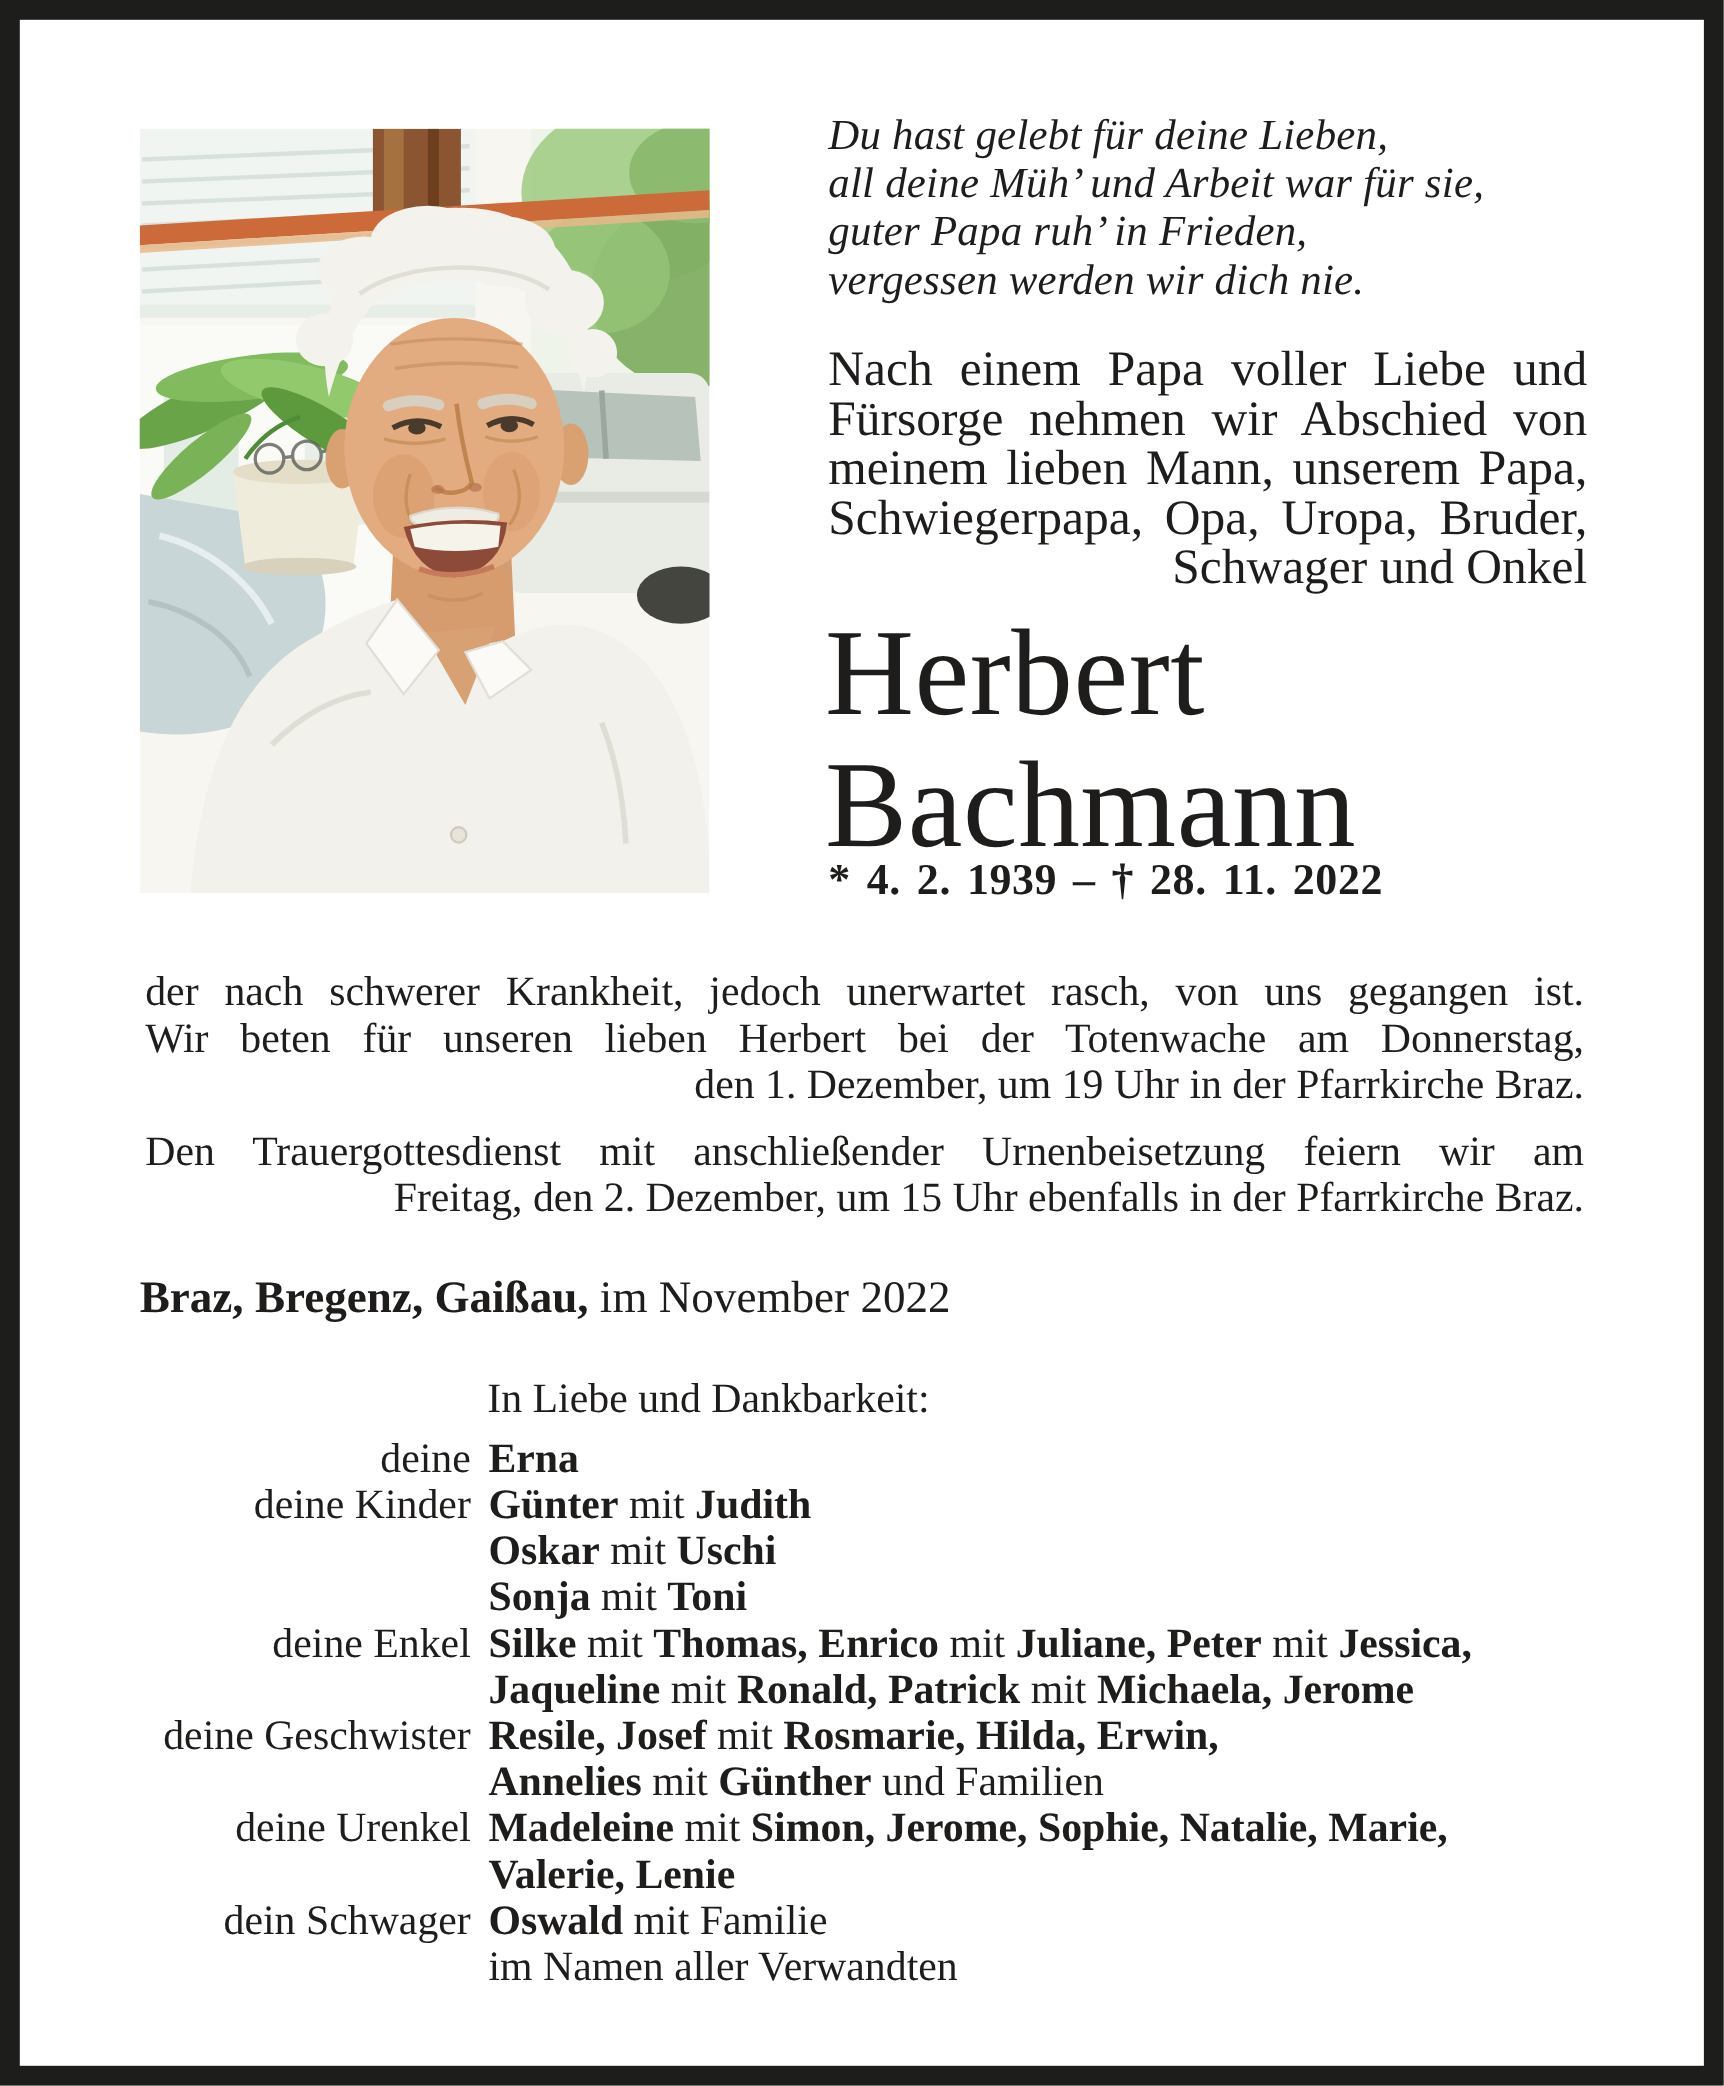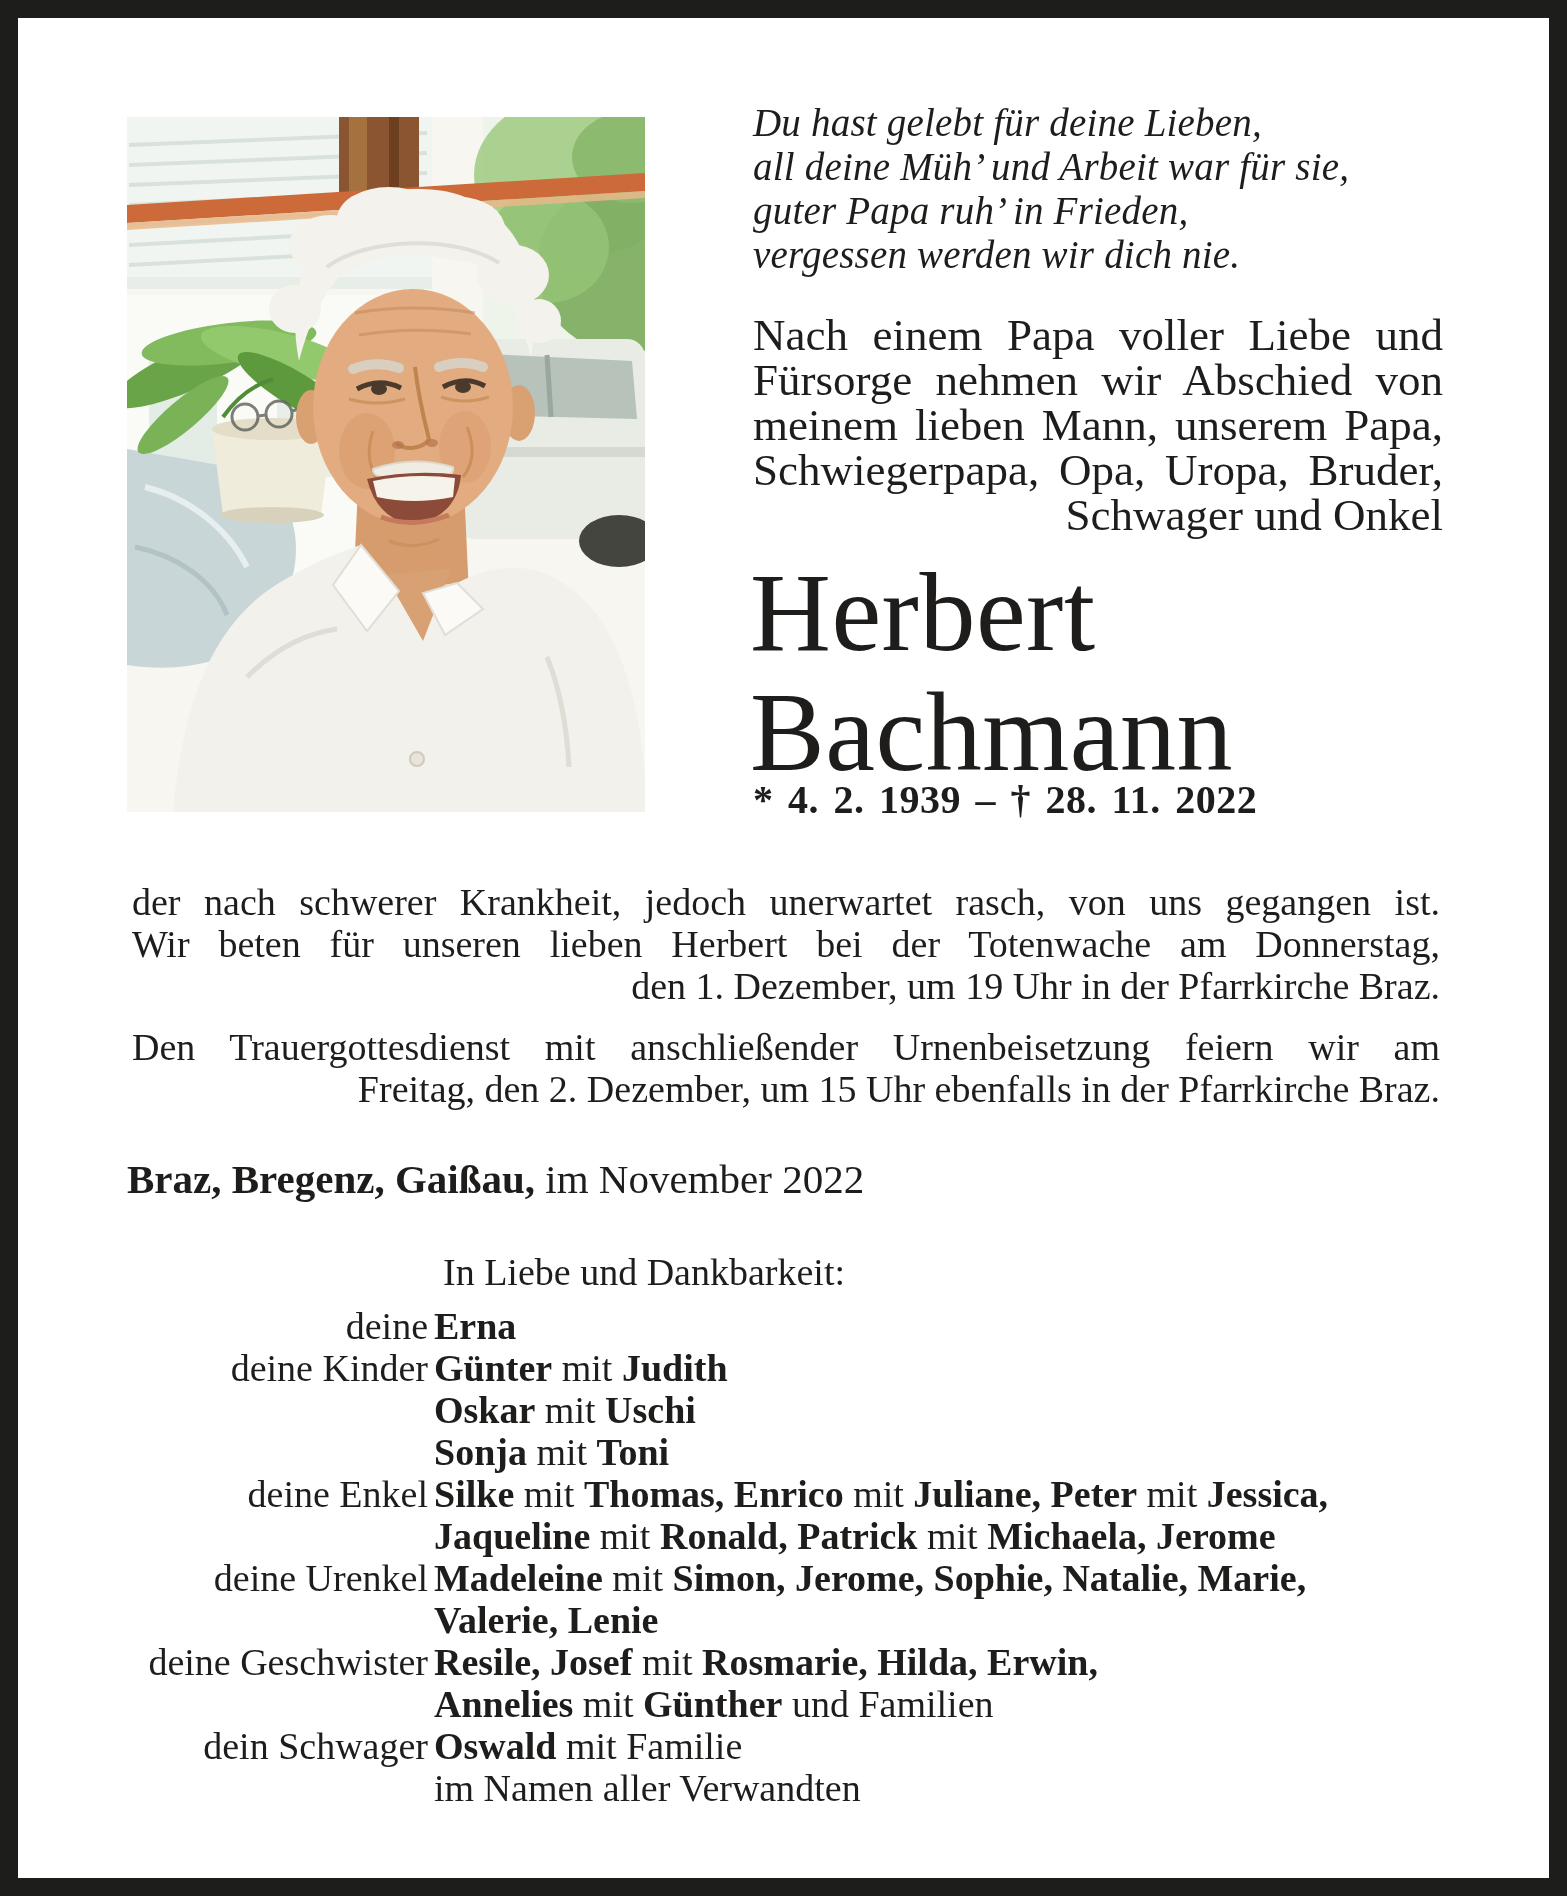--- a/index.html
+++ b/index.html
@@ -65,21 +65,21 @@
   }
   .closing{
     left:443px;top:1251px;
     font-size:38px;line-height:42px;
   }
   
   .family{
     left:98px;top:1305px;width:1380px;
     font-size:38px;line-height:42px;
   }
-  .frow{display:grid;grid-template-columns:330px auto;column-gap:6px;}
+  .frow{display:grid;grid-template-columns:330px auto;column-gap:16px;}
   .flabel{text-align:right;white-space:nowrap;}
   .fnames div{white-space:nowrap;}
   .bold,.family b,.location b{font-weight:bold;margin-top:34px;}
 </style>
 </head>
 <body>
 
 <div class="abs photo">
   <svg viewBox="0 0 518 695" xmlns="http://www.w3.org/2000/svg">
 
@@ -286,34 +286,34 @@
     </div>
   </div>
   <div class="frow">
     <div class="flabel">deine Enkel</div>
     <div class="fnames">
       <div><span class="bold">Silke</span><span> mit </span><span class="bold">Thomas, Enrico</span><span> mit </span><span class="bold">Juliane, Peter</span><span> mit </span><span class="bold">Jessica,</span></div>
       <div><span class="bold">Jaqueline</span><span> mit </span><span class="bold">Ronald, Patrick</span><span> mit </span><span class="bold">Michaela, Jerome</span></div>
     </div>
   </div>
   <div class="frow">
+    <div class="flabel">deine Geschwister</div>
+    <div class="fnames">
+      <div><span class="bold">Resile, Josef</span><span> mit </span><span class="bold">Rosmarie, Hilda, Erwin,</span></div>
+      <div><span class="bold">Annelies</span><span> mit </span><span class="bold">Günther</span><span> und Familien</span></div>
+    </div>
+  </div>
+  <div class="frow">
     <div class="flabel">deine Urenkel</div>
     <div class="fnames">
       <div><span class="bold">Madeleine</span><span> mit </span><span class="bold">Simon, Jerome, Sophie, Natalie, Marie,</span></div>
       <div><span class="bold">Valerie, Lenie</span></div>
     </div>
   </div>
   <div class="frow">
-    <div class="flabel">deine Geschwister</div>
-    <div class="fnames">
-      <div><span class="bold">Resile, Josef</span><span> mit </span><span class="bold">Rosmarie, Hilda, Erwin,</span></div>
-      <div><span class="bold">Annelies</span><span> mit </span><span class="bold">Günther</span><span> und Familien</span></div>
-    </div>
-  </div>
-  <div class="frow">
     <div class="flabel">dein Schwager</div>
     <div class="fnames">
       <div><span class="bold">Oswald</span><span> mit Familie</span></div>
       <div><span>im Namen aller Verwandten</span></div>
     </div>
   </div>
 </div>
 
 <div class="frame"></div>
 

